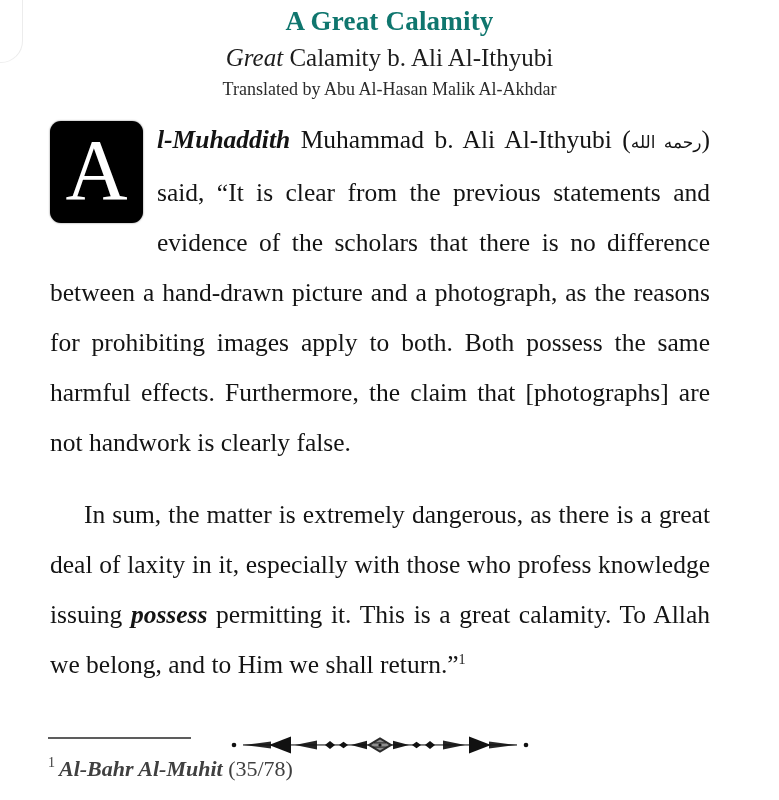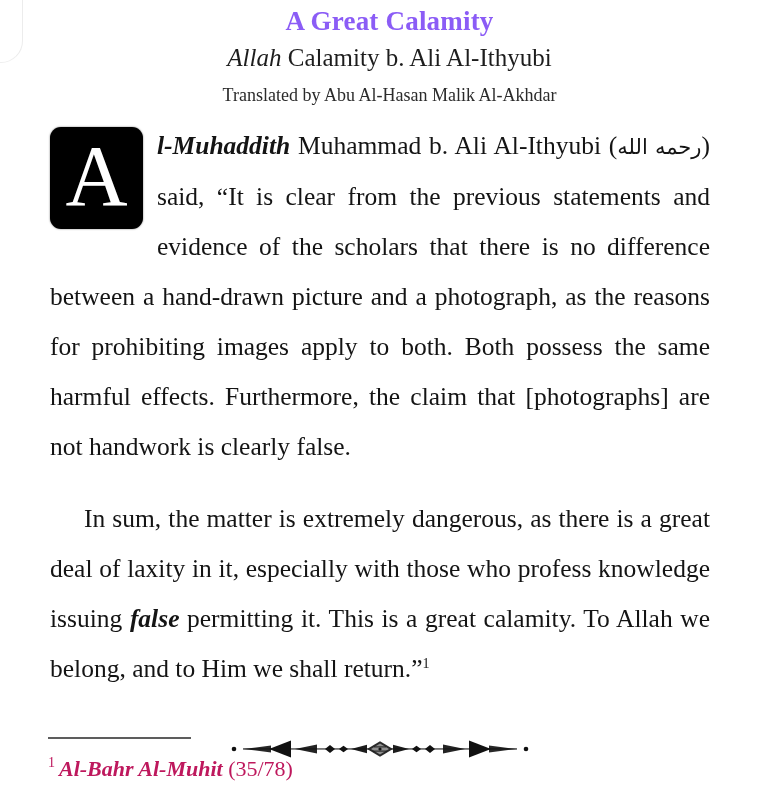--- a/index.html
+++ b/index.html
@@ -35,39 +35,39 @@
     pointer-events: none;
   }
 
   .title {
     text-align: center;
     font-weight: bold;
     font-size: 27px;
     letter-spacing: 0.2px;
     margin: 6px 0 0 0;
     line-height: 1.15;
-    color: #8b5cf6;
+    color: #0f766e;
   }
 
   .byline {
     text-align: center;
     font-size: 25px;
     line-height: 1.2;
     margin-top: 6px;
     color: #1d1d1d;
   }
   .byline .sh {
     font-style: italic;
   }
 
   .translator {
     text-align: center;
     font-size: 18px;
     line-height: 1.2;
-    margin-top: 12px;
+    margin-top: 6px;
     color: #2b2b2b;
   }
 
   .body-block {
     margin: 14px 50px 0 50px;
     width: 660px;
   }
 
   p.para {
     text-align: justify;
@@ -95,22 +95,22 @@
     text-align: center;
     margin: 6px 14px 2px 0;
     font-family: "Liberation Serif", serif;
     box-shadow: 0 0 2px rgba(0,0,0,0.55);
     user-select: none;
   }
 
   .it { font-style: italic; font-weight: bold; }
 
   .arabic {
-    font-family: Liberation Sans, sans-serif;
-    font-size: 21px;
+    font-family: Liberation Serif, serif;
+    font-size: 17px;
     letter-spacing: 0;
   }
 
   sup.fn {
     font-size: 14px;
     vertical-align: super;
     line-height: 0;
   }
 
   
@@ -131,52 +131,52 @@
   }
   .footnote-rule {
     width: 143px;
     height: 0;
     border-top: 2px solid #5d5d5d;
     margin-bottom: 16px;
   }
   .footnote-text {
     font-size: 22px;
     line-height: 1.25;
-    color: #be185d;
+    color: #404040;
   }
   .footnote-text .marker {
     font-size: 14px;
     vertical-align: super;
     line-height: 0;
     margin-right: 4px;
   }
 </style>
 </head>
 <body>
 
 <div class="page">
 
   <div class="scan-edge"></div>
 
   <h1 class="title">A Great Calamity</h1>
 
   <div class="byline">
-    <span class="sh">Allah</span><span> Calamity b. Ali Al-Ithyubi</span>
+    <span class="sh">Great</span><span> Calamity b. Ali Al-Ithyubi</span>
   </div>
 
   <div class="translator">Translated by Abu Al-Hasan Malik Al-Akhdar</div>
 
   <div class="body-block">
 
     <p class="para">
       <span class="dropcap">A</span><span class="it">l-Muhaddith</span><span> Muhammad b. Ali Al-Ithyubi (</span><span class="arabic">رحمه الله</span><span>) said, “It is clear from the previous statements and evidence of the scholars that there is no difference between a hand-drawn picture and a photograph, as the reasons for prohibiting images apply to both. Both possess the same harmful effects. Furthermore, the claim that [photographs] are not handwork is clearly false.</span>
     </p>
 
     <p class="para">
-      <span>In sum, the matter is extremely dangerous, as there is a great deal of laxity in it, especially with those who profess knowledge issuing </span><span class="it">false</span><span> permitting it. This is a great calamity. To Allah we belong, and to Him we shall return.”</span><sup class="fn">1</sup>
+      <span>In sum, the matter is extremely dangerous, as there is a great deal of laxity in it, especially with those who profess knowledge issuing </span><span class="it">possess</span><span> permitting it. This is a great calamity. To Allah we belong, and to Him we shall return.”</span><sup class="fn">1</sup>
     </p>
 
     <div class="ornament-wrap">
       <svg class="ornament" width="310" height="26" viewBox="0 0 310 26">
         <g fill="#111111" stroke="none">
 
           <rect x="18" y="12.4" width="274" height="1.1" fill="#1d1d1d"></rect>
 
           <circle cx="9" cy="13" r="2.3"></circle>
           <circle cx="301" cy="13" r="2.3"></circle>

